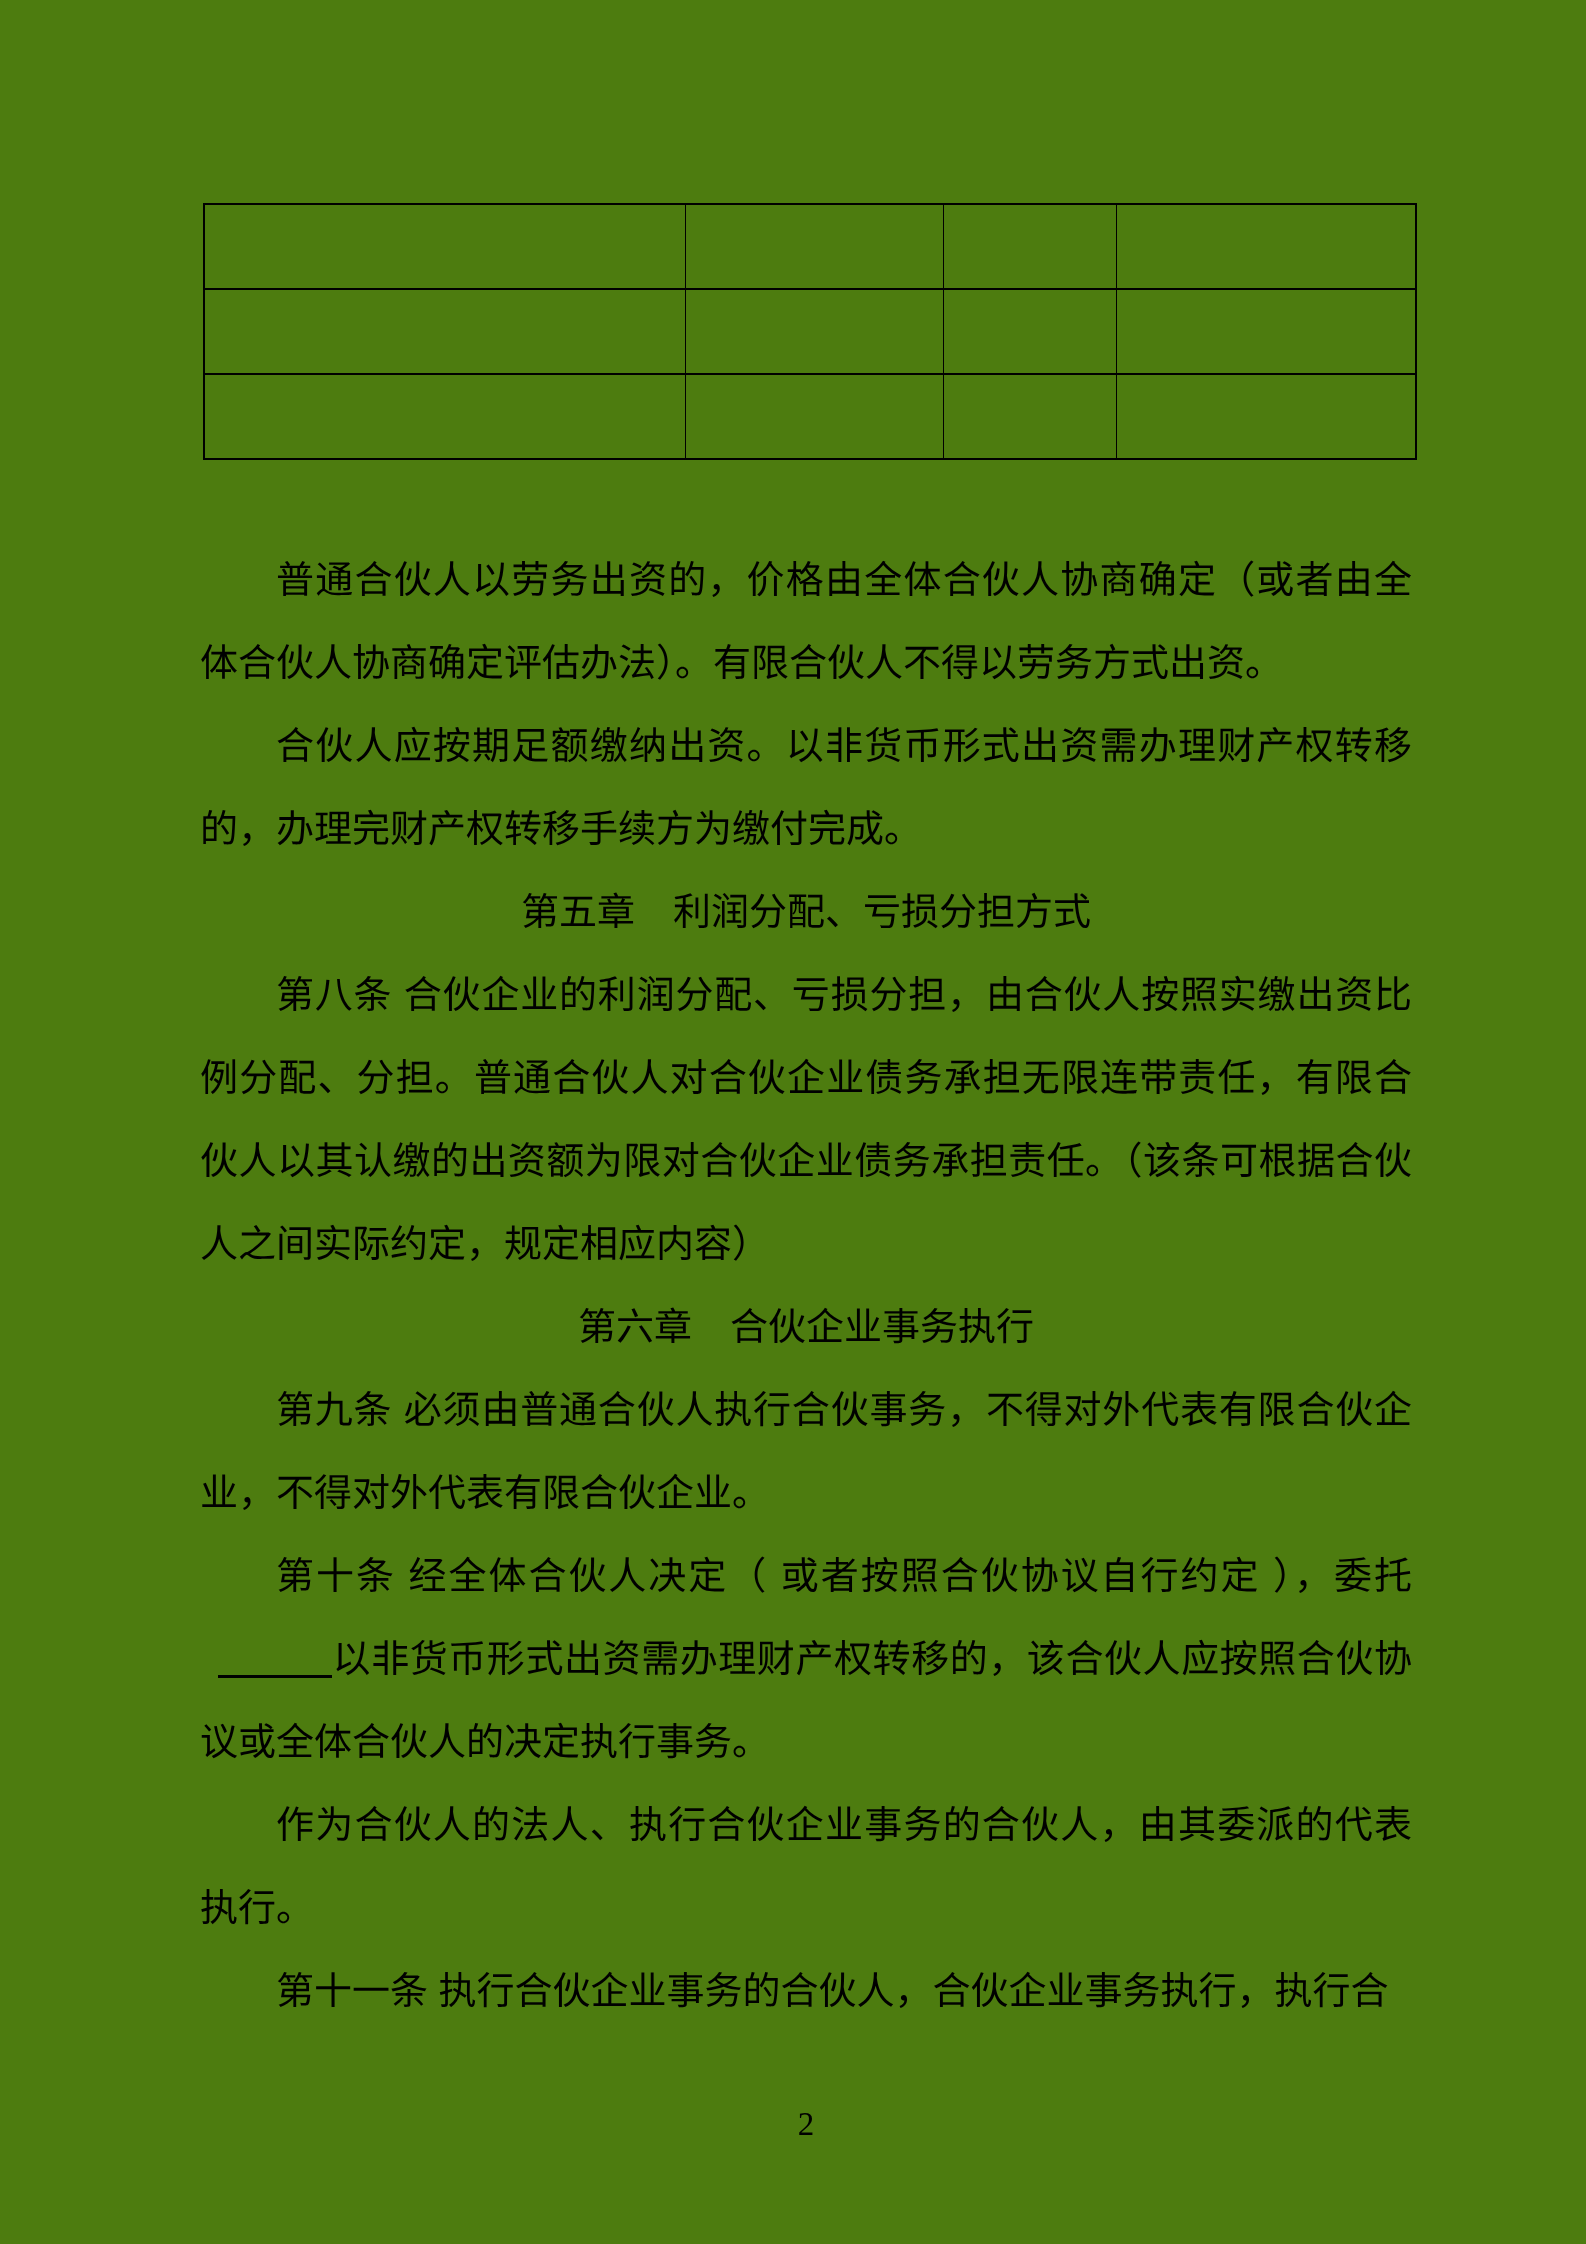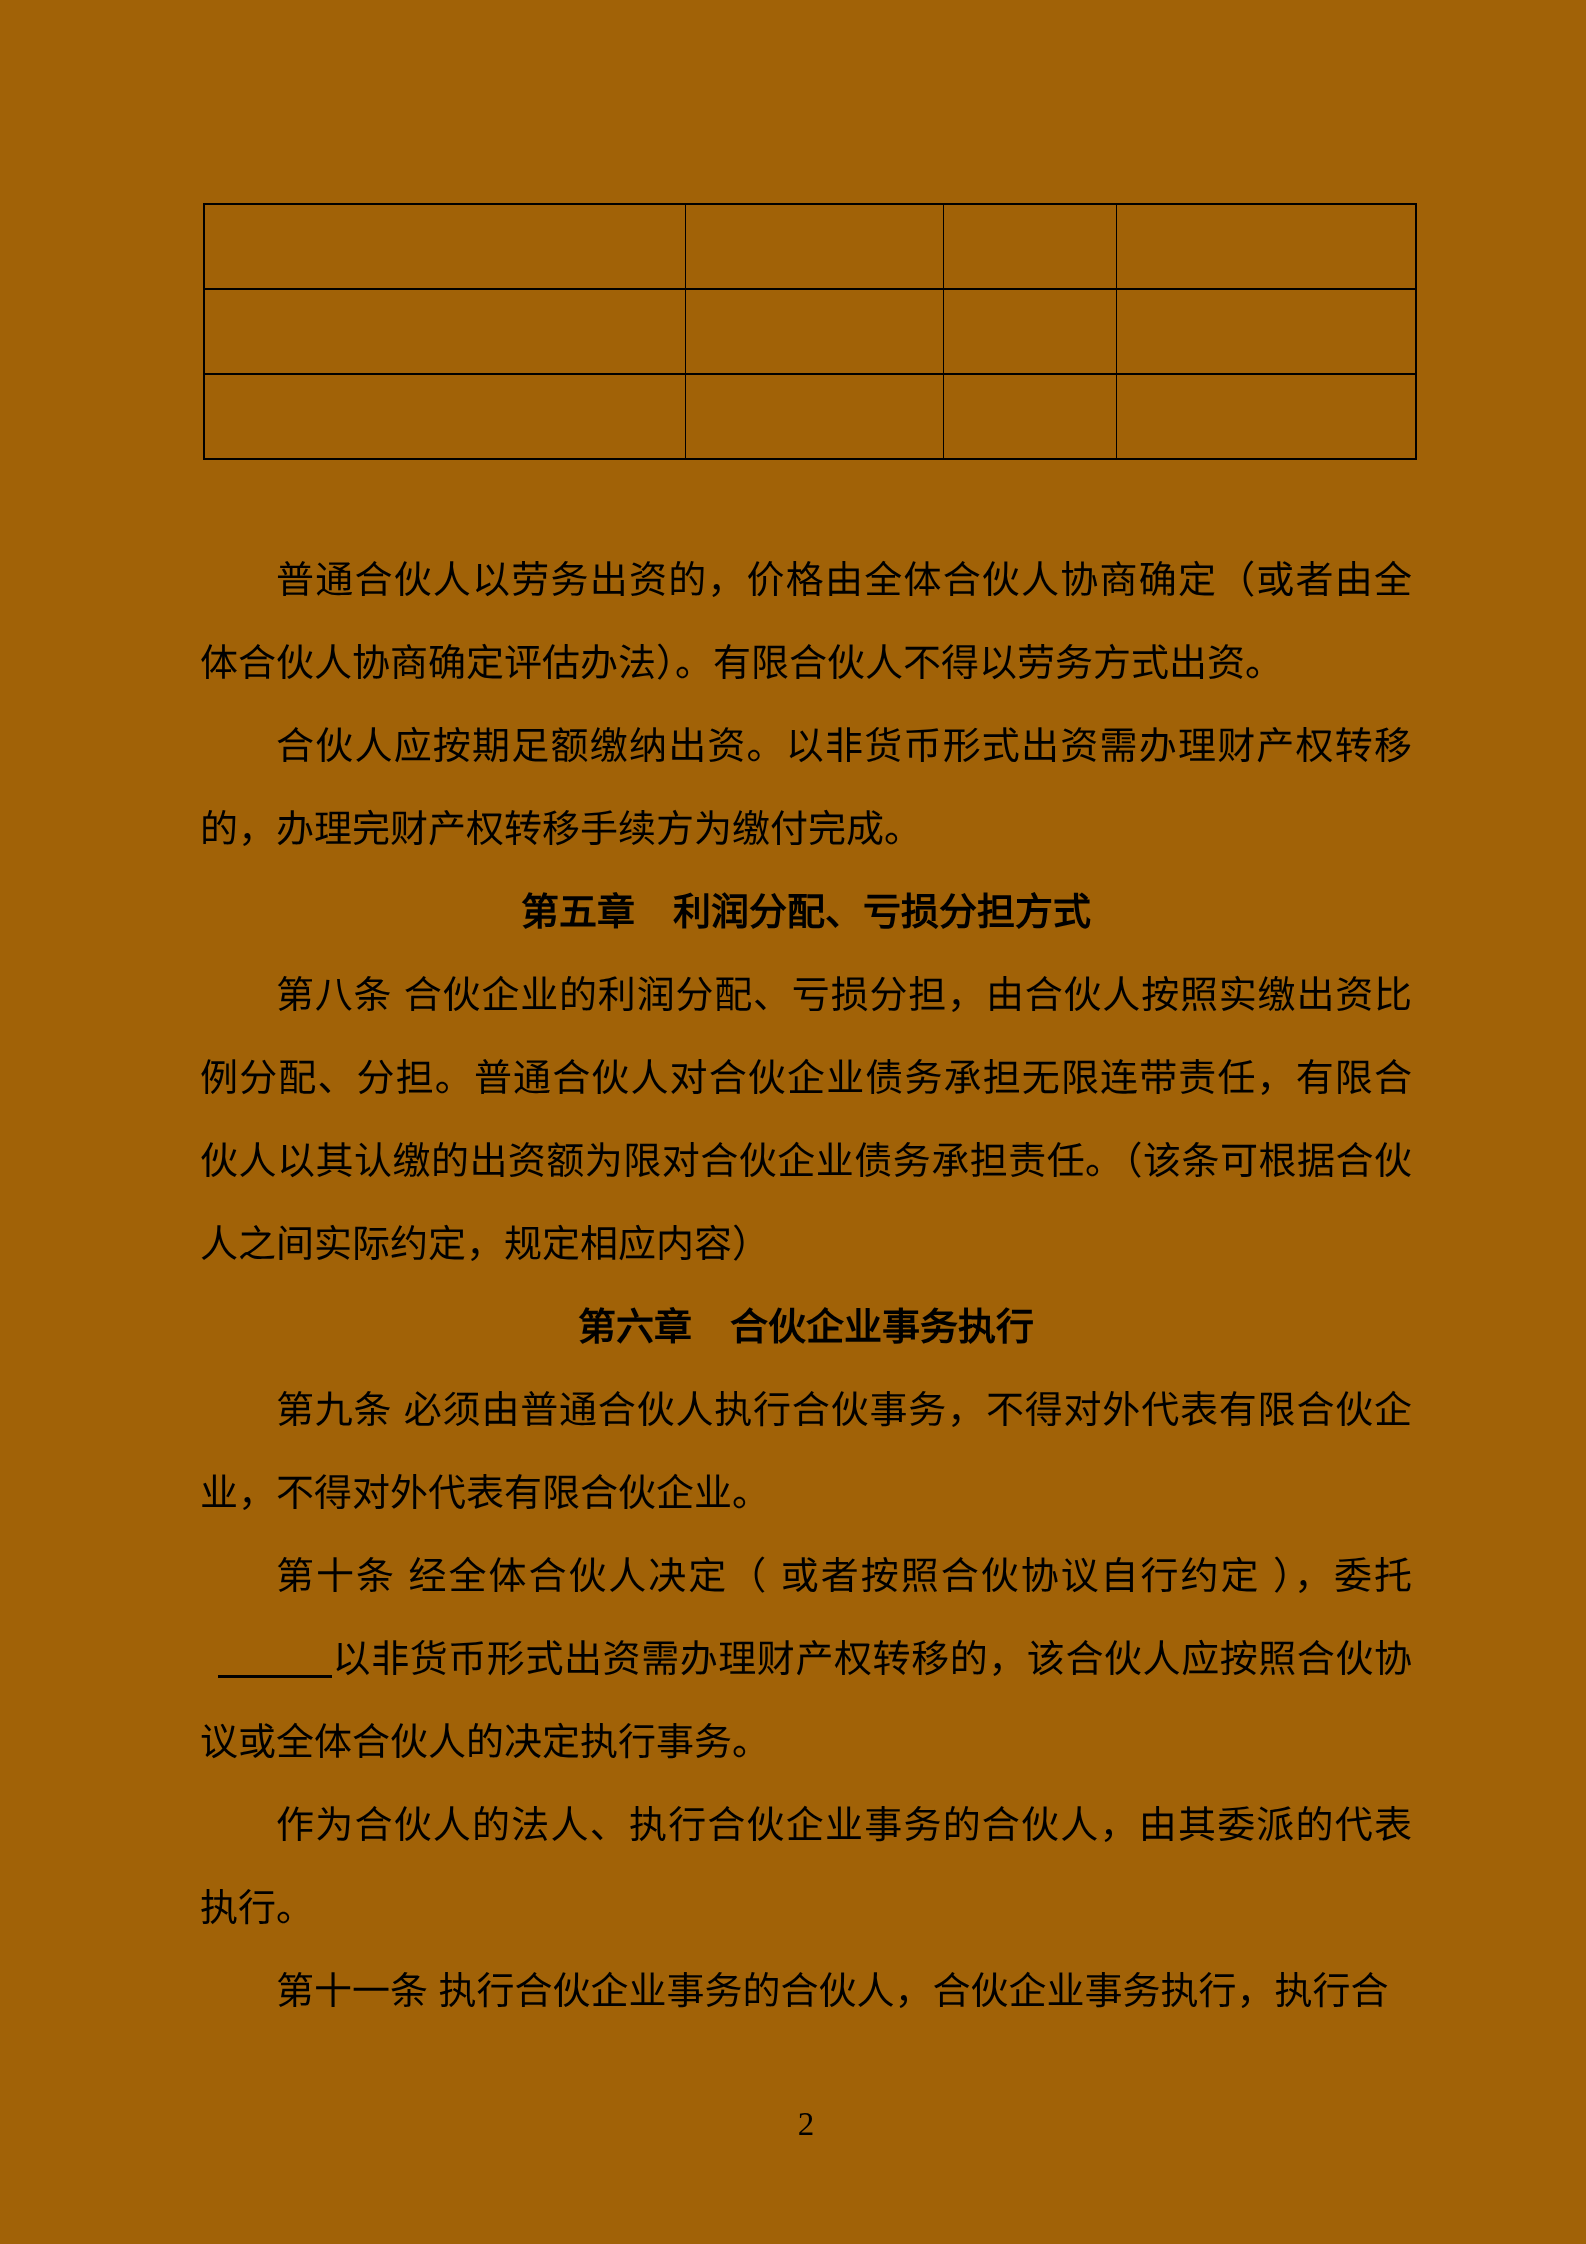--- a/index.html
+++ b/index.html
@@ -2,21 +2,21 @@
 <html lang="zh-CN"><head>
 <meta charset="utf-8">
 <style>
   * { box-sizing: border-box; }
   html, body { margin: 0; padding: 0; background: #888; }
   .page {
     position: relative;
     width: 1586px;
     height: 2244px;
     margin: 0 auto;
-    background: #a16207;
+    background: #4d7c0f;
     overflow: hidden;
     font-family: "Liberation Sans", sans-serif;
     color: #000000;
   }
 
   
   .doc-table {
     position: absolute;
     left: 203px;
     top: 203px;
@@ -48,21 +48,21 @@
     text-align: justify;
     text-justify: inter-ideograph;
     letter-spacing: 0;
   }
   .para {
     margin: 0;
     text-indent: 76px; 
   }
   .chapter-heading {
     margin: 0;
-    font-weight: bold;
+    font-weight: normal;
     text-align: center;
     text-indent: 0;
   }
 
   
   .blank {
     display: inline-block;
     width: 114px;
     height: 34px;
     margin-left: 18px;

